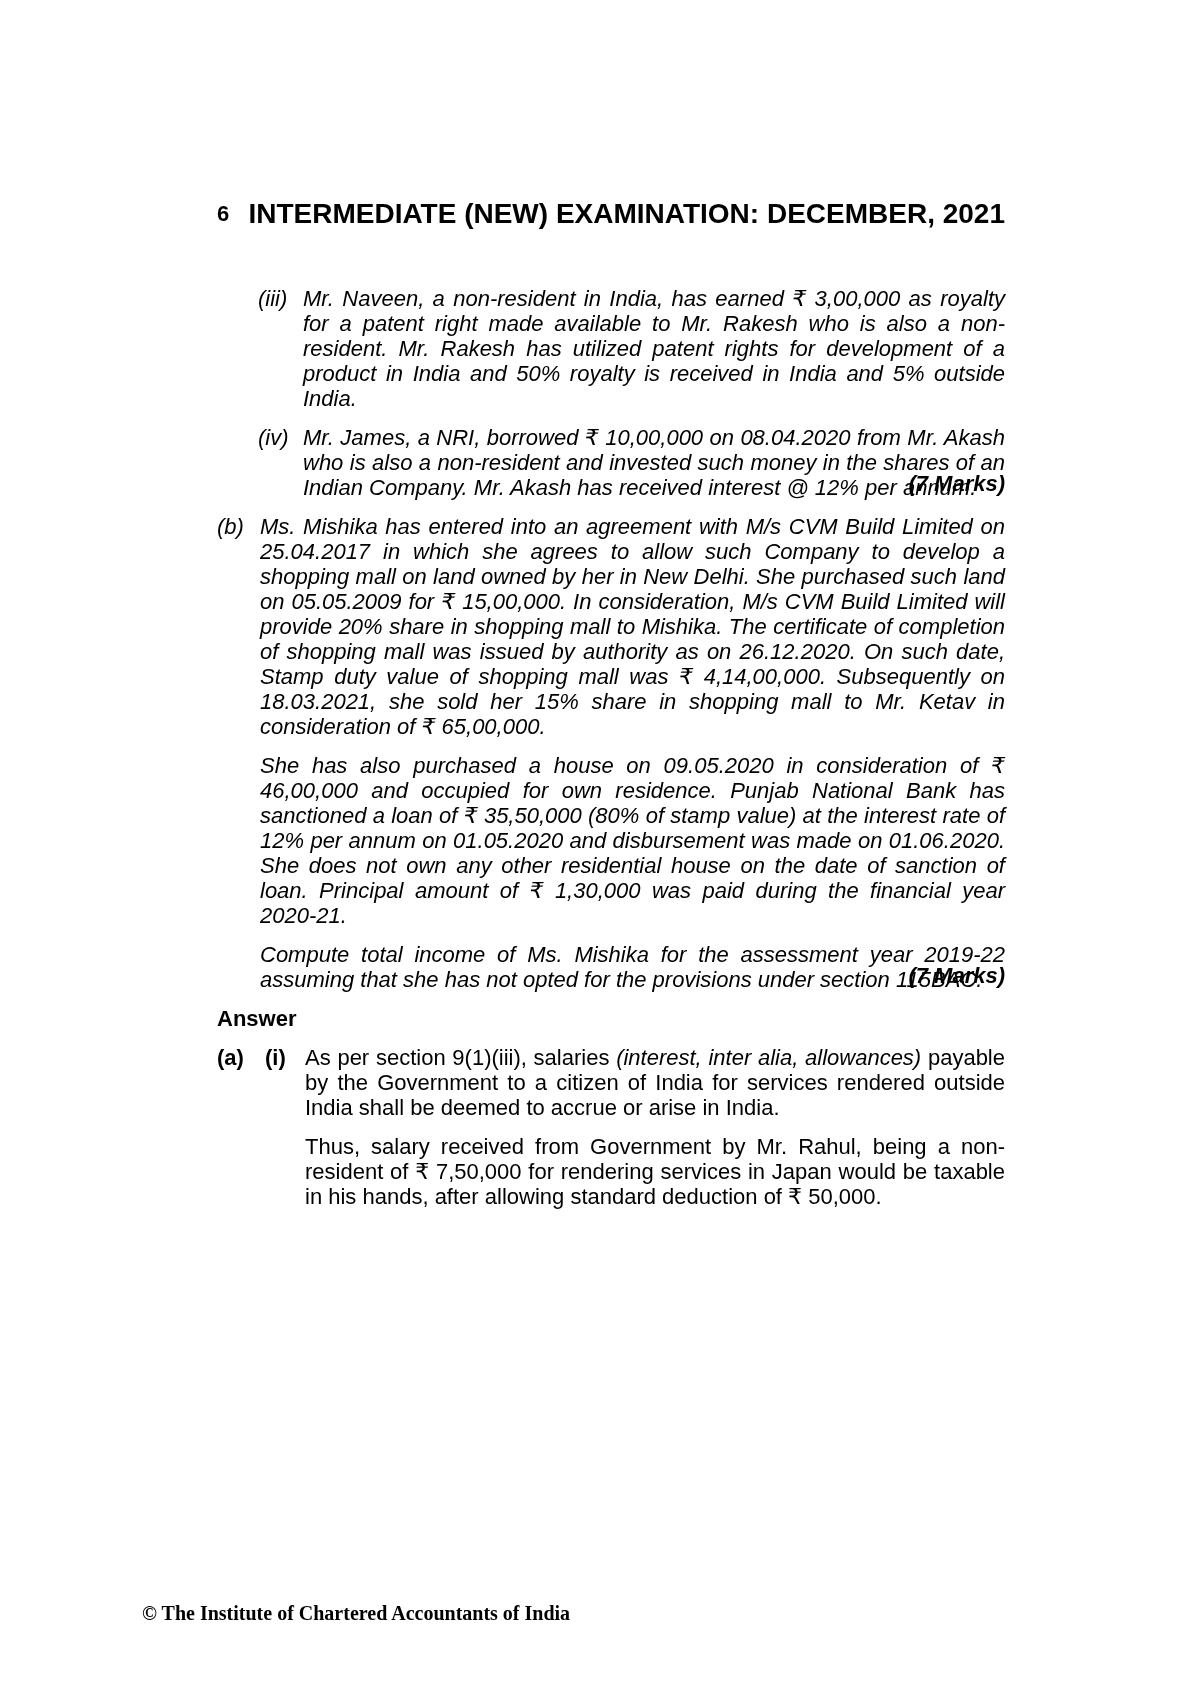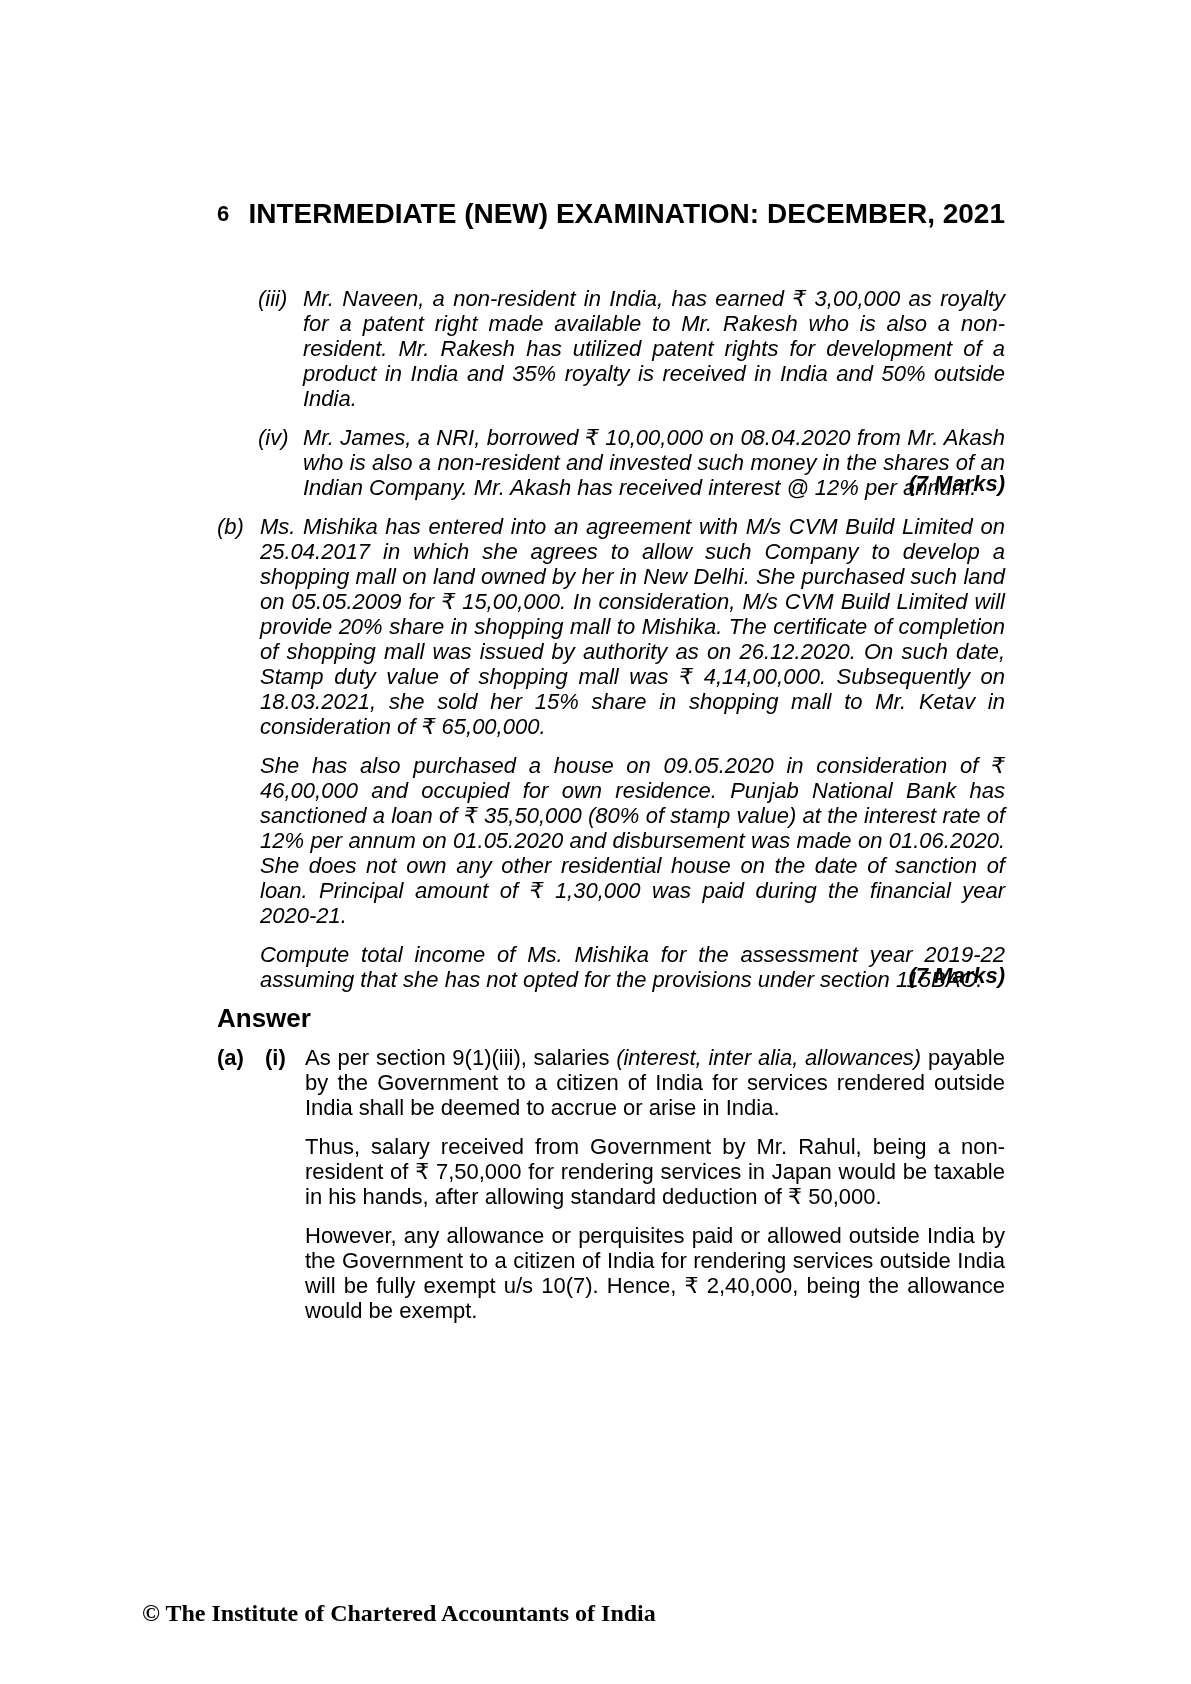--- a/index.html
+++ b/index.html
@@ -83,21 +83,21 @@
   .marks {
     position: absolute;
     right: 0;
     bottom: 4px;
     font-weight: bold;
     white-space: nowrap;
   }
 
   
   .answer-heading {
-    font-size: 26px;
+    font-size: 22px;
     line-height: 25px;
     font-weight: bold;
     margin-bottom: 14px;
   }
   .a-row { display: flex; }
   .a-label { flex: 0 0 48px; font-weight: bold; }
   .i-label { flex: 0 0 40px; font-weight: bold; }
   .a-body { flex: 1; }
   .a-body p {
     text-align: justify;
@@ -106,42 +106,42 @@
   .a-body p:last-child { margin-bottom: 0; }
   .italic { font-style: italic; }
 
   
   .page-footer {
     position: absolute;
     left: 142px;
     top: 1601px;
     font-family: "Liberation Serif", "DejaVu Serif", serif;
     font-weight: bold;
-    font-size: 24px;
+    font-size: 20px;
     line-height: 25px;
   }
 </style>
 </head>
 <body>
 
 <div class="page">
 
   <header class="page-header">
     <span class="page-number">6</span>
     <div class="page-title">INTERMEDIATE (NEW) EXAMINATION: DECEMBER, 2021</div>
   </header>
 
   <main class="content">
 
     <section class="question">
 
 
       <div class="q-item">
         <span class="q-label">(iii)</span>
-        <p class="q-text">Mr. Naveen, a non-resident in India, has earned ₹ 3,00,000 as royalty for a patent right made available to Mr. Rakesh who is also a non-resident. Mr. Rakesh has utilized patent rights for development of a product in India and 35% royalty is received in India and 50% outside India.</p>
+        <p class="q-text">Mr. Naveen, a non-resident in India, has earned ₹ 3,00,000 as royalty for a patent right made available to Mr. Rakesh who is also a non-resident. Mr. Rakesh has utilized patent rights for development of a product in India and 50% royalty is received in India and 5% outside India.</p>
       </div>
 
       <div class="q-item">
         <span class="q-label">(iv)</span>
         <p class="q-text has-marks"><span>Mr. James, a NRI, borrowed ₹ 10,00,000 on 08.04.2020 from Mr. Akash who is also a non-resident and invested such money in the shares of an Indian Company. Mr. Akash has received interest @ 12% per annum.</span><span class="marks">(7 Marks)</span></p>
       </div>
 
       <div class="part-b">
         <span class="b-label">(b)</span>
         <div class="b-body">
@@ -154,21 +154,20 @@
     </section>
 
     <section class="answer">
       <h2 class="answer-heading">Answer</h2>
       <div class="a-row">
         <span class="a-label">(a)</span>
         <span class="i-label">(i)</span>
         <div class="a-body">
           <p><span>As per section 9(1)(iii), salaries </span><span class="italic">(interest, inter alia, allowances)</span><span> payable by the Government to a citizen of India for services rendered outside India shall be deemed to accrue or arise in India.</span></p>
           <p>Thus, salary received from Government by Mr. Rahul, being a non-resident of ₹ 7,50,000 for rendering services in Japan would be taxable in his hands, after allowing standard deduction of ₹ 50,000.</p>
-          <p>However, any allowance or perquisites paid or allowed outside India by the Government to a citizen of India for rendering services outside India will be fully exempt u/s 10(7). Hence, ₹ 2,40,000, being the allowance would be exempt.</p>
         </div>
       </div>
     </section>
 
   </main>
 
   <footer class="page-footer">© The Institute of Chartered Accountants of India</footer>
 
 </div>
 

